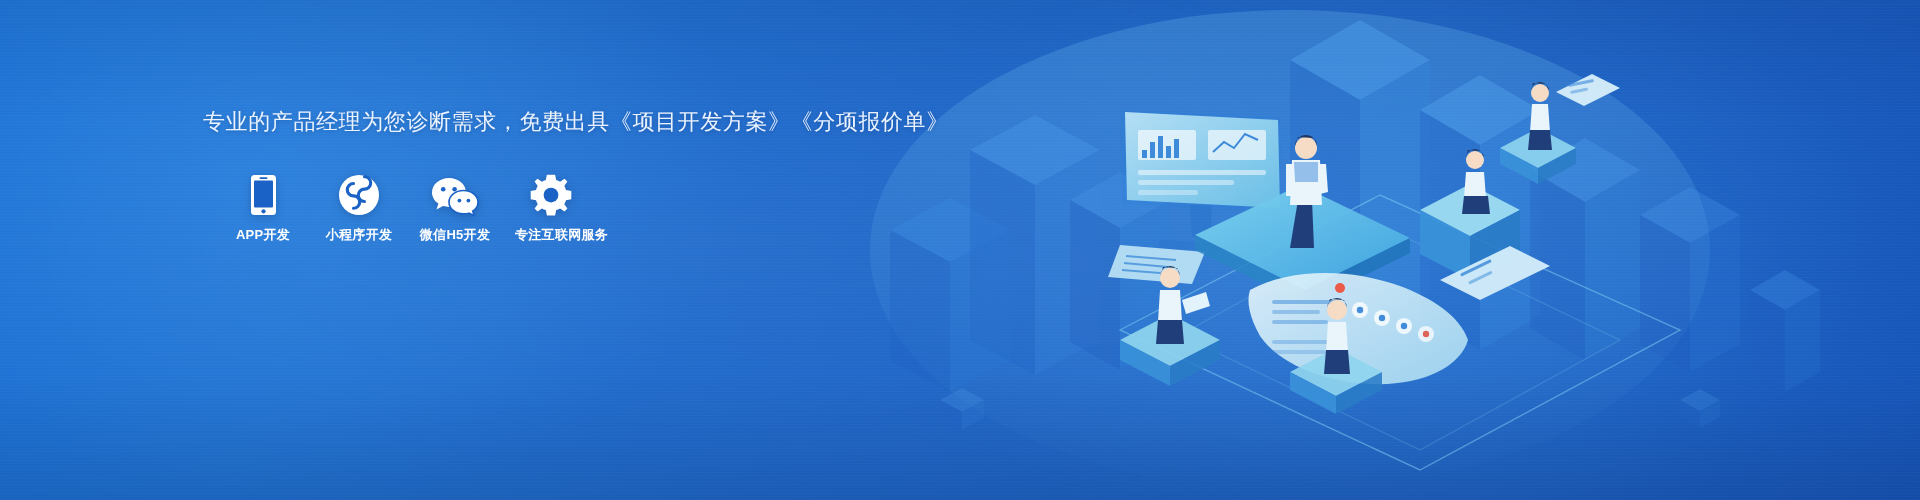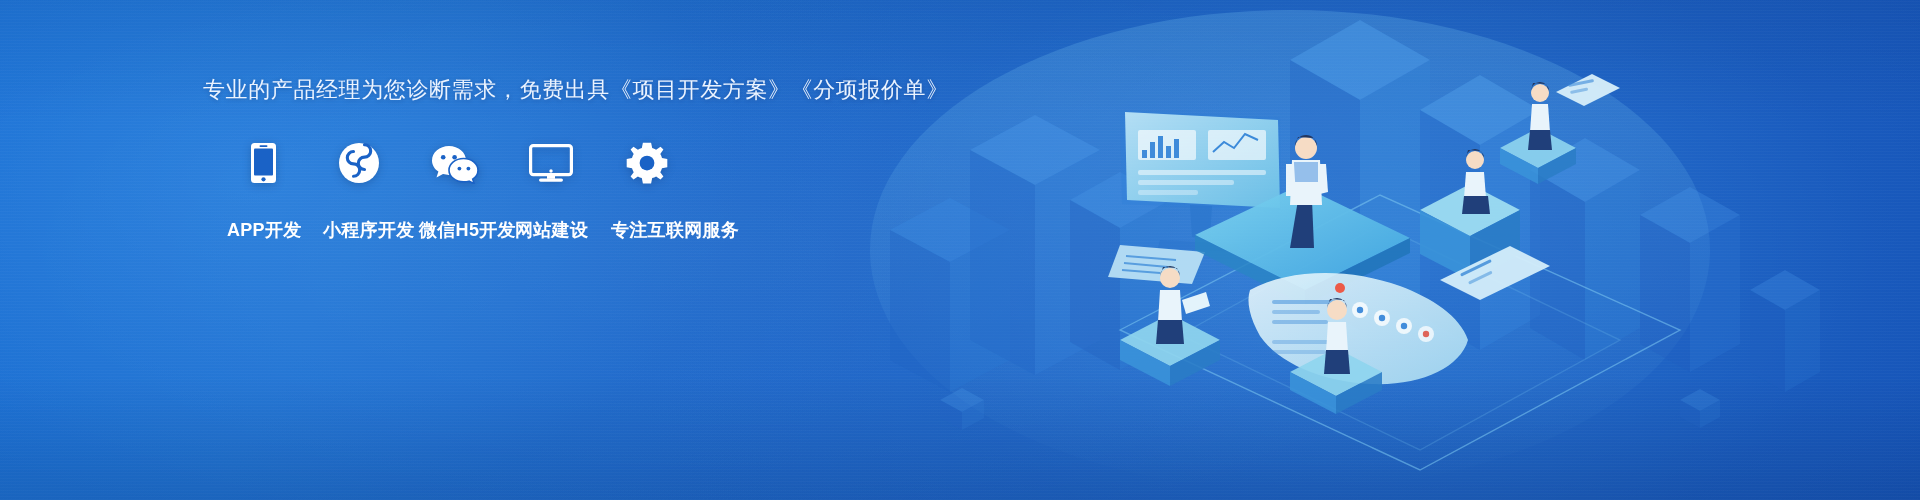--- a/index.html
+++ b/index.html
@@ -28,34 +28,34 @@
                linear-gradient(180deg, rgba(0,0,0,0.05) 0%, rgba(0,0,0,0) 25%, rgba(0,0,0,0) 75%, rgba(0,0,0,0.09) 100%);
   }
 
   
   .content { position:absolute; left:203px; top:62px; width:700px; z-index:30; }
   .headline {
     font-size:52px; font-weight:bold; color:#ffffff; letter-spacing:2px;
     line-height:1.2; white-space:nowrap;
     text-shadow:0 2px 10px rgba(0,30,80,0.28);
   }
-  .subtitle { margin-top:10px; }
+  .subtitle { margin-top:42px; }
   .sub-line {
     font-size:22px; color:#eaf3ff; line-height:1.62; letter-spacing:0.6px;
     white-space:nowrap; text-shadow:0 1px 4px rgba(0,25,70,0.25);
   }
   
   .services { display:flex; margin-top:34px; margin-left:24px; }
   .service { width:72px; text-align:center; margin-right:24px; }
   .service .ico {
     height:42px; display:flex; align-items:flex-end; justify-content:center;
   }
   .service .ico svg { display:block; filter:drop-shadow(0 2px 4px rgba(0,25,70,0.22)); }
   .service .lbl {
-    margin-top:34px; font-size:18px; color:#ffffff; font-weight:bold;
+    margin-top:10px; font-size:13px; color:#ffffff; font-weight:bold;
     letter-spacing:0.3px; white-space:nowrap;
   }
 
   
   .art { position:absolute; right:0; top:0; width:1100px; height:500px; z-index:10; }
   .art svg { display:block; }
 </style>
 </head>
 <body>
 
@@ -339,31 +339,20 @@
             <circle cx="23.6" cy="13.2" r="2.3" fill="#1a62c6"></circle>
 
             <path d="M32.5,14.5 C40.5,14.5 47,19.8 47,26.2 C47,29.9 44.9,33.1 41.7,35.2 L43.2,39.8 L38,37.2 C36.3,37.7 34.5,37.9 32.5,37.9 C24.5,37.9 18,32.6 18,26.2 C18,19.8 24.5,14.5 32.5,14.5 Z" fill="#ffffff" stroke="#1a62c6" stroke-width="1.6"></path>
             <circle cx="28.4" cy="24.6" r="1.9" fill="#1a62c6"></circle>
             <circle cx="37.4" cy="24.6" r="1.9" fill="#1a62c6"></circle>
           </svg>
         </div>
         <div class="lbl">微信H5开发</div>
       </div>
 
-      <div class="service">
-        <div class="ico">
-          <svg width="44" height="40" viewBox="0 0 44 40" xmlns="http://www.w3.org/2000/svg">
-            <rect x="1.6" y="1.6" width="40.8" height="29" rx="2.6" fill="none" stroke="#ffffff" stroke-width="3.2"></rect>
-            <circle cx="22" cy="27" r="1.7" fill="#ffffff"></circle>
-            <rect x="18" y="30.6" width="8" height="4.2" fill="#ffffff"></rect>
-            <rect x="10" y="34.4" width="24" height="3.4" rx="1.7" fill="#ffffff"></rect>
-          </svg>
-        </div>
-        <div class="lbl">网站建设</div>
-      </div>
 
       <div class="service">
         <div class="ico">
           <svg width="42" height="42" viewBox="0 0 42 42" xmlns="http://www.w3.org/2000/svg">
             <path d="M21,0.8 L25.1,0.8 L26.2,6.1 C27.6,6.5 28.9,7.1 30.1,7.8 L34.5,4.7 L37.4,7.6 L34.3,12 C35,13.2 35.6,14.5 36,15.9 L41.3,17 L41.3,21.1 L41.3,25.2 L36,26.3 C35.6,27.7 35,29 34.3,30.2 L37.4,34.6 L34.5,37.5 L30.1,34.4 C28.9,35.1 27.6,35.7 26.2,36.1 L25.1,41.4 L21,41.4 L16.9,41.4 L15.8,36.1 C14.4,35.7 13.1,35.1 11.9,34.4 L7.5,37.5 L4.6,34.6 L7.7,30.2 C7,29 6.4,27.7 6,26.3 L0.7,25.2 L0.7,21.1 L0.7,17 L6,15.9 C6.4,14.5 7,13.2 7.7,12 L4.6,7.6 L7.5,4.7 L11.9,7.8 C13.1,7.1 14.4,6.5 15.8,6.1 L16.9,0.8 Z" fill="#ffffff"></path>
             <circle cx="21" cy="21.1" r="7.4" fill="#1a62c6"></circle>
           </svg>
         </div>
         <div class="lbl">专注互联网服务</div>
       </div>

